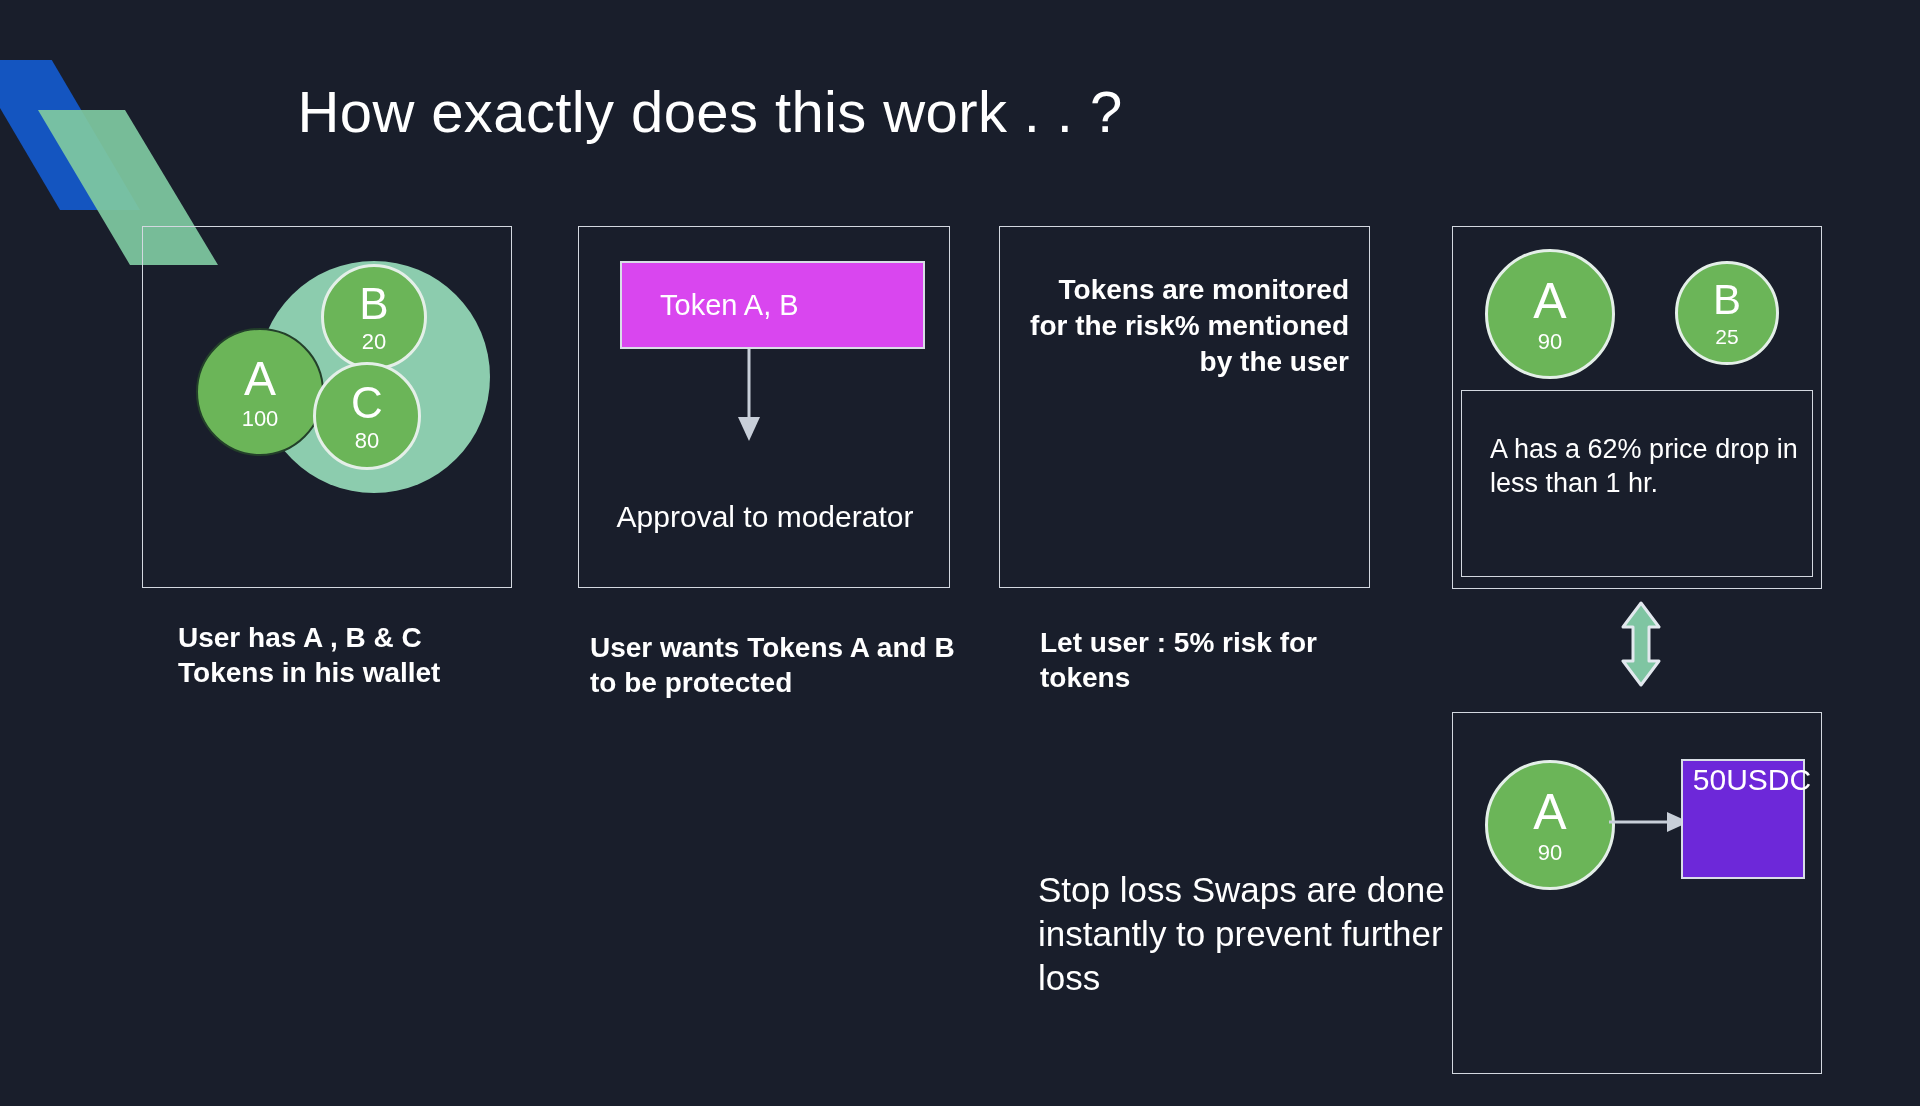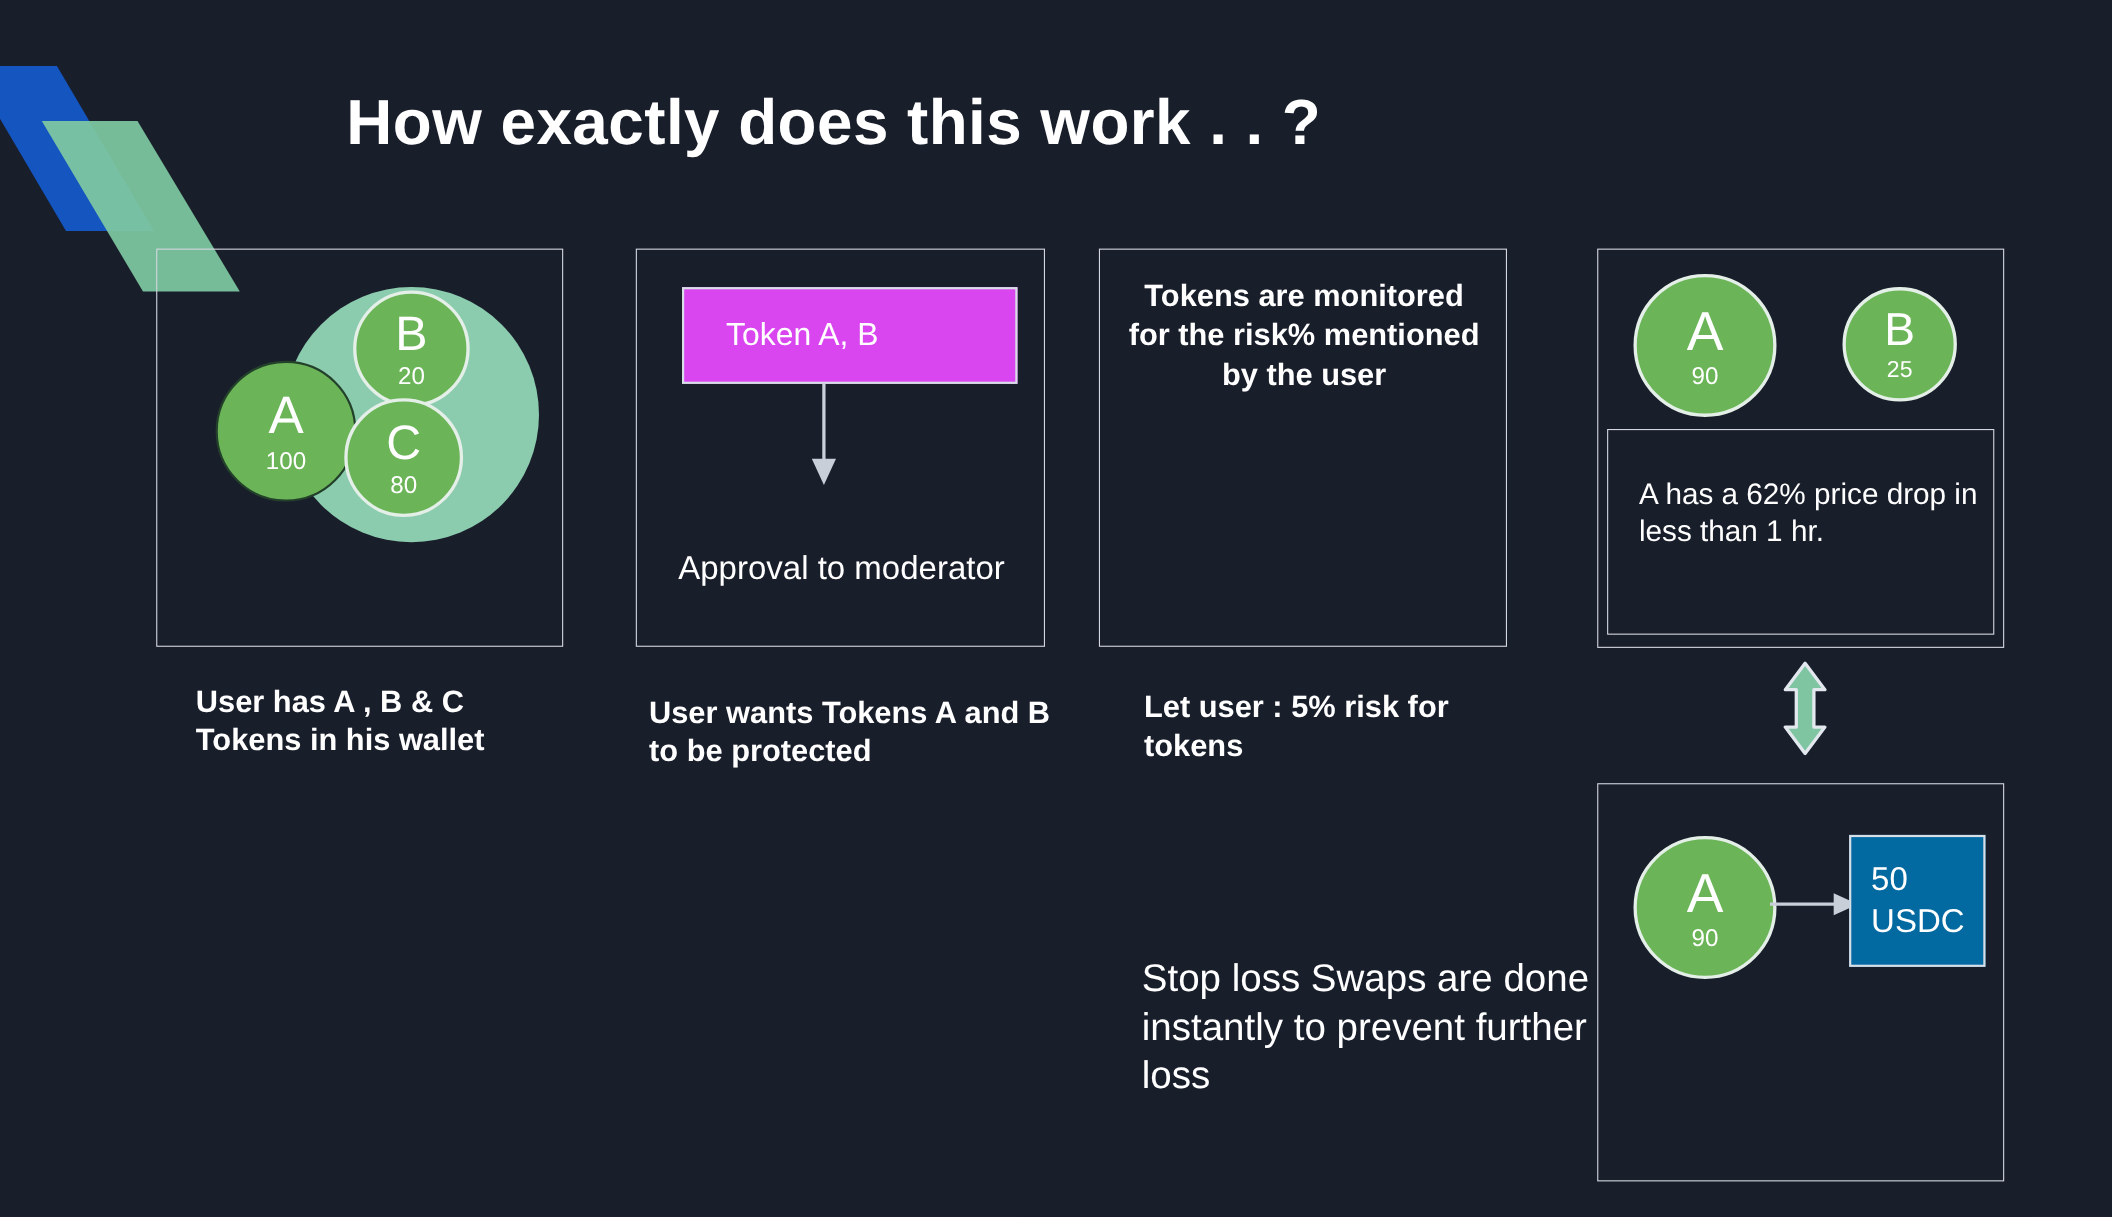--- a/index.html
+++ b/index.html
@@ -14,24 +14,23 @@
   .stage{position:absolute;inset:0;}
 
   
   .deco{position:absolute;left:0;top:60px;width:230px;height:245px;pointer-events:none;}
   .deco svg{display:block;}
 
   
   .title{
     position:absolute;left:0;top:78px;width:1420px;
     text-align:center;
-    font-size:58px;font-weight:bold;letter-spacing:.4px;
+    font-size:58px;font-weight:normal;letter-spacing:.4px;
     color:#ffffff;
     white-space:nowrap;
-    margin-left:48px;
   }
 
   
   .panel{
     position:absolute;
     border:1.6px solid #d3d8e0;
     box-sizing:border-box;
   }
   #panel1{left:142px;top:226px;width:370px;height:362px;}
   #panel2{left:578px;top:226px;width:372px;height:362px;}
@@ -69,22 +68,22 @@
     font-size:29px;color:#ffffff;
   }
   .arrowdown{position:absolute;left:150px;top:122px;width:40px;height:94px;}
   .approval{
     position:absolute;left:20px;top:228px;width:332px;
     text-align:center;font-size:30px;line-height:1.22;color:#ffffff;margin-top:44px;
   }
 
   
   .p3text{
-    position:absolute;left:22px;top:24px;width:327px;
-    text-align:center;font-size:28px;font-weight:bold;line-height:1.28;color:#ffffff;
+    position:absolute;left:22px;top:45px;width:327px;
+    text-align:right;font-size:28px;font-weight:bold;line-height:1.28;color:#ffffff;
   }
 
   
   #p4A{left:32px;top:22px;width:124px;height:124px;border:3px solid #e4efe8;}
   #p4A .letter{font-size:50px;}
   #p4B{left:222px;top:34px;width:98px;height:98px;border:3px solid #e4efe8;}
   #p4B .letter{font-size:42px;}
   #p4B .amt{font-size:21px;}
 
   .innerbox{
@@ -98,22 +97,22 @@
 
   
   .dblarrow{position:absolute;left:1619px;top:601px;width:44px;height:86px;}
 
   
   #p5A{left:32px;top:47px;width:124px;height:124px;border:3px solid #e4efe8;}
   #p5A .letter{font-size:50px;}
   .arrowright{position:absolute;left:156px;top:92px;width:84px;height:34px;}
   .usdcbox{
     position:absolute;left:228px;top:46px;width:124px;height:120px;
-    background:#0369a1;border:2px solid #d8dee6;box-sizing:border-box;
-    display:flex;flex-direction:column;justify-content:center;
+    background:#6d28d9;border:2px solid #d8dee6;box-sizing:border-box;
+    display:flex;flex-direction:row;justify-content:center;
     padding-left:18px;
     font-size:30px;line-height:1.28;color:#ffffff;
   }
 
   
   .caption{position:absolute;font-weight:bold;color:#ffffff;line-height:1.26;}
   #cap1{left:178px;top:620px;width:330px;font-size:28px;}
   #cap2{left:590px;top:630px;width:370px;font-size:28px;}
   #cap3{left:1040px;top:625px;width:340px;font-size:28px;}
   #cap4{left:1038px;top:868px;width:410px;font-size:35px;font-weight:normal;}

